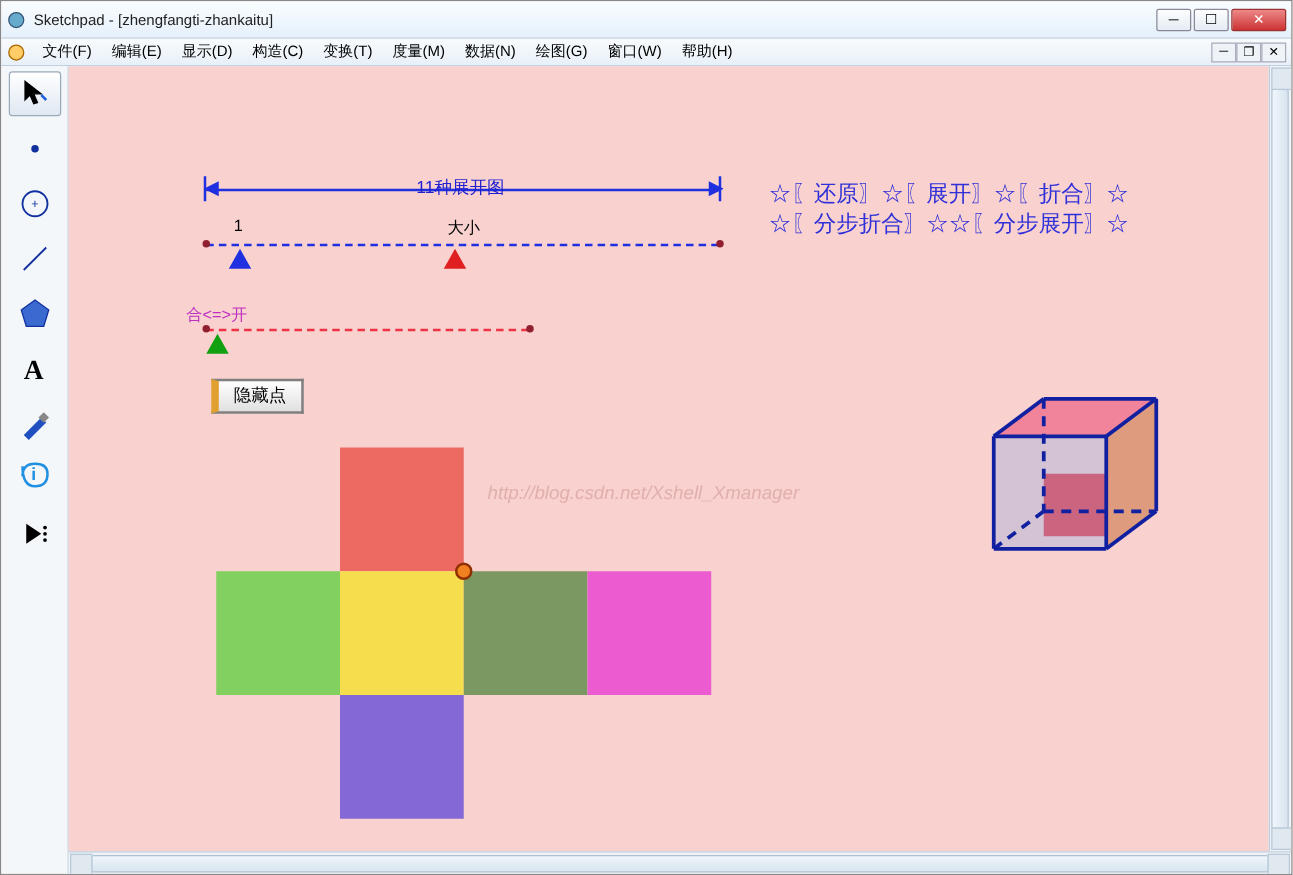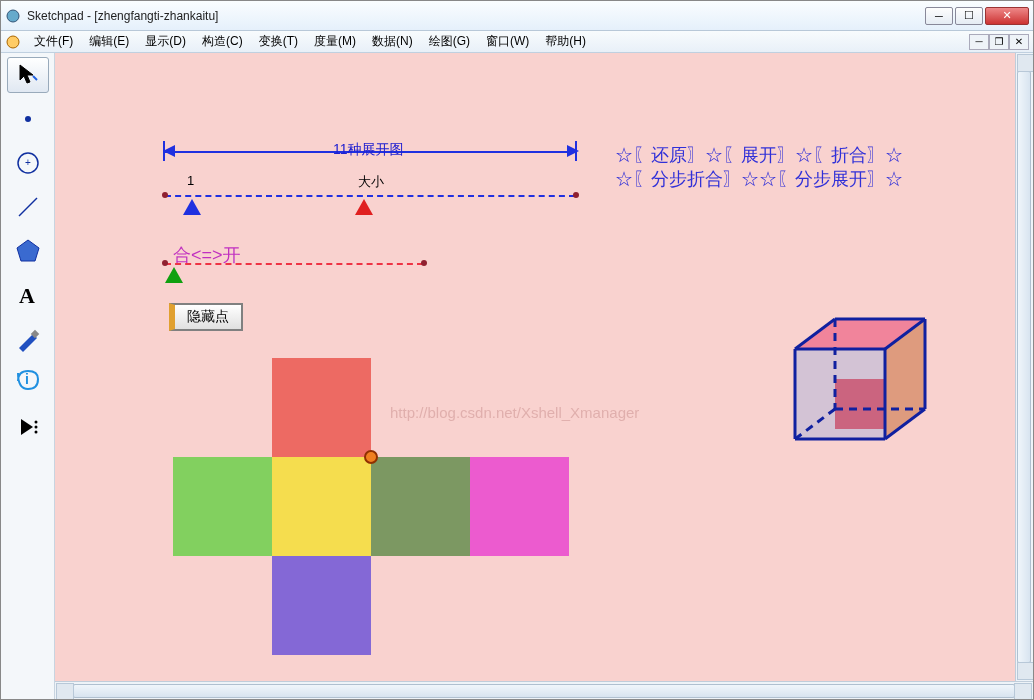--- a/index.html
+++ b/index.html
@@ -34,25 +34,25 @@
 .ruler-label { position: absolute; color: #2020d0; font-size: 14px; }
 .ruler-num { position: absolute; color: #000; font-size: 13px; }
 .ruler-line { position: absolute; border-top: 2px dashed #2030e0; }
 .ruler-bar { position: absolute; border-top: 2px solid #2030e0; }
 .ruler-tick { position: absolute; width: 0; height: 0; }
 .tri-blue { border-left: 9px solid transparent; border-right: 9px solid transparent; border-bottom: 16px solid #2030e0; }
 .tri-red { border-left: 9px solid transparent; border-right: 9px solid transparent; border-bottom: 16px solid #e02020; }
 .tri-green { border-left: 9px solid transparent; border-right: 9px solid transparent; border-bottom: 16px solid #10a010; }
 .dot { position: absolute; width: 6px; height: 6px; background: #902030; border-radius: 50%; }
 .redline { position: absolute; border-top: 2px dashed #e34; }
-.slider-lbl { position: absolute; color: #c030c0; font-size: 18px; margin-left: 24px; }
+.slider-lbl { position: absolute; color: #c030c0; font-size: 13px; }
 .btn-hide { position: absolute; background: linear-gradient(#fff,#e0e0e0); border: 2px solid #808080; border-left: 6px solid #e0a030; padding: 3px 12px; font-size: 14px; cursor: pointer; left: 114px; top: 250px; }
 .net-sq { position: absolute; width: 99px; height: 99px; }
 .orange-dot { position: absolute; width: 14px; height: 14px; background: #f08020; border: 2px solid #903000; border-radius: 50%; }
-.watermark { position: absolute; color: rgba(150,70,70,.25); font-size: 15px; left: 335px; top: 351px; }
+.watermark { position: absolute; color: rgba(150,70,70,.25); font-size: 15px; font-style: italic; left: 335px; top: 333px; }
 .links { position: absolute; color: #3030d8; font-family: "SimSun"; font-size: 18px; line-height: 24px; left: 560px; top: 90px; }
 .links .row { white-space: nowrap; }
 
 .cube { position: absolute; left: 720px; top: 256px; width: 160px; height: 160px; }
 </style>
 </head>
 <body>
 
 <div class="titlebar">
   <svg class="app-icon" viewBox="0 0 16 16">

